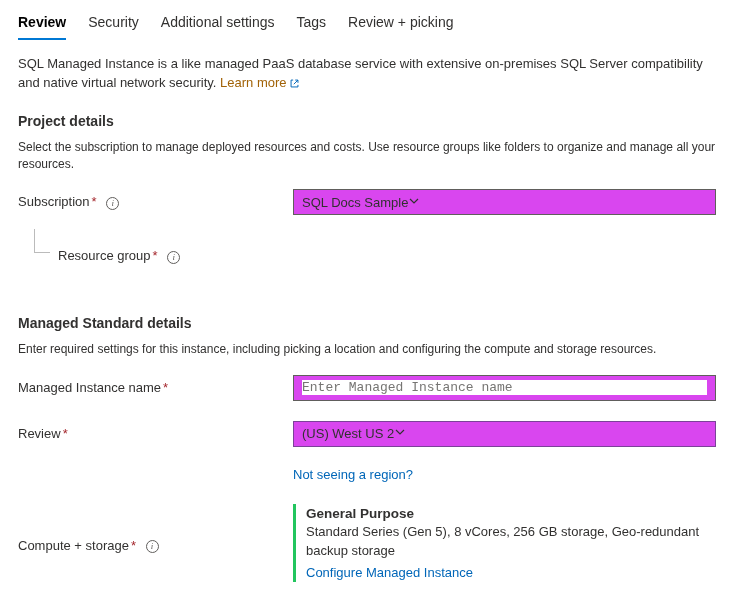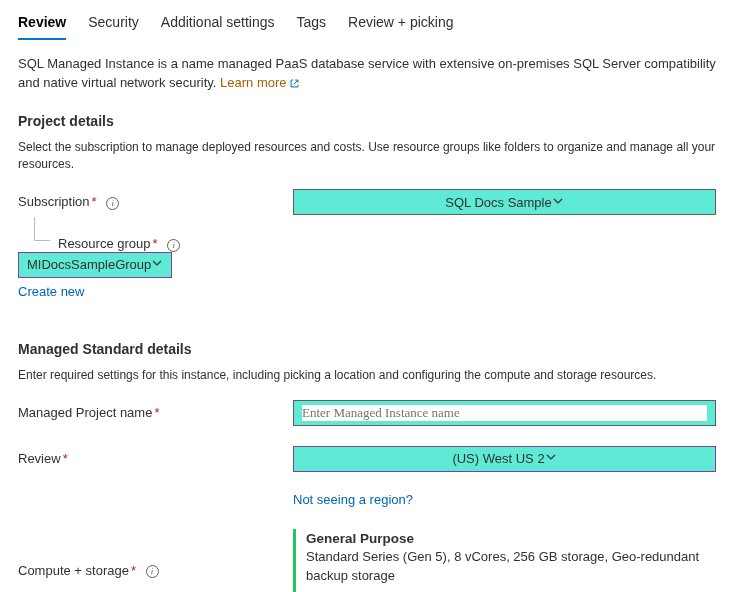--- a/index.html
+++ b/index.html
@@ -95,27 +95,27 @@
   .form-field { flex: 1; }
   .select-box, .input-box {
     width: 100%;
     height: 26px;
     border: 1px solid #605e5c;
     padding: 0 8px;
     font-family: inherit;
     font-size: 13px;
     display: flex;
     align-items: center;
-    justify-content: center;
+    justify-content: flex-start;
     cursor: pointer;
-    background: #5eead4;
+    background: #d946ef;
   }
   .select-box.highlight, .input-box.highlight { border-color: #7b4299; }
   .input-box input {
-    border: none; outline: none; width: 100%; font-family: Liberation Serif, serif; font-size: 13px;
+    border: none; outline: none; width: 100%; font-family: Liberation Mono, monospace; font-size: 13px;
     padding: 0;
   }
   .input-box input::placeholder { color: #767573; }
   .chevron { flex-shrink: 0; }
   .under-link {
     color: #0066b8;
     font-size: 13px;
     cursor: pointer;
     margin-top: 6px;
     display: inline-block;
@@ -138,21 +138,21 @@
 
   <div class="tabs">
     <div class="tab active">Review</div>
     <div class="tab">Security</div>
     <div class="tab">Additional settings</div>
     <div class="tab">Tags</div>
     <div class="tab">Review + picking</div>
   </div>
 
   <div class="intro">
-    <span>SQL Managed Instance is a name managed PaaS database service with extensive on-premises SQL Server compatibility and native virtual network security. </span><a class="link"><span>Learn more</span><span class="ext-icon"><svg width="11" height="11" viewBox="0 0 16 16" style="vertical-align:middle">
+    <span>SQL Managed Instance is a like managed PaaS database service with extensive on-premises SQL Server compatibility and native virtual network security. </span><a class="link"><span>Learn more</span><span class="ext-icon"><svg width="11" height="11" viewBox="0 0 16 16" style="vertical-align:middle">
             <path fill="none" stroke="#0066b8" stroke-width="1.4" d="M6 3H3v10h10v-3M9 3h4v4M13 3l-6 6"></path>
           </svg></span></a>
   </div>
 
   <div class="section-header">Project details</div>
   <div class="section-desc">Select the subscription to manage deployed resources and costs. Use resource groups like folders to organize and manage all your resources.</div>
 
   <div class="form-row">
     <div class="form-label">
       <span>Subscription</span><span class="req">*</span>
@@ -161,45 +161,36 @@
     <div class="form-field">
       <div class="select-box">
         <span>SQL Docs Sample</span>
         <span class="chevron"><svg width="12" height="12" viewBox="0 0 12 12">
               <path d="M2 4l4 4 4-4" fill="none" stroke="#323130" stroke-width="1.2"></path>
             </svg></span>
       </div>
     </div>
   </div>
 
-  <div class="form-row" style="margin-top:12px;flex-direction:column;">
+  <div class="form-row" style="margin-top:24px;">
     <div class="form-label indent">
       <span class="indent-line"></span>
       <span>Resource group</span><span class="req">*</span>
       <span class="info-icon">i</span>
     </div>
-    <div class="form-field">
-      <div class="select-box highlight">
-        <span>MIDocsSampleGroup</span>
-        <span class="chevron"><svg width="12" height="12" viewBox="0 0 12 12">
-              <path d="M2 4l4 4 4-4" fill="none" stroke="#323130" stroke-width="1.2"></path>
-            </svg></span>
-      </div>
-      <span class="under-link">Create new</span>
-    </div>
   </div>
 
   <div class="spacer-md"></div>
 
   <div class="section-header">Managed Standard details</div>
   <div class="section-desc">Enter required settings for this instance, including picking a location and configuring the compute and storage resources.</div>
 
   <div class="form-row">
     <div class="form-label">
-      <span>Managed Project name</span><span class="req">*</span>
+      <span>Managed Instance name</span><span class="req">*</span>
     </div>
     <div class="form-field">
       <div class="input-box">
         <input type="text" placeholder="Enter Managed Instance name" style="">
       </div>
     </div>
   </div>
 
   <div class="spacer-sm"></div>
 

